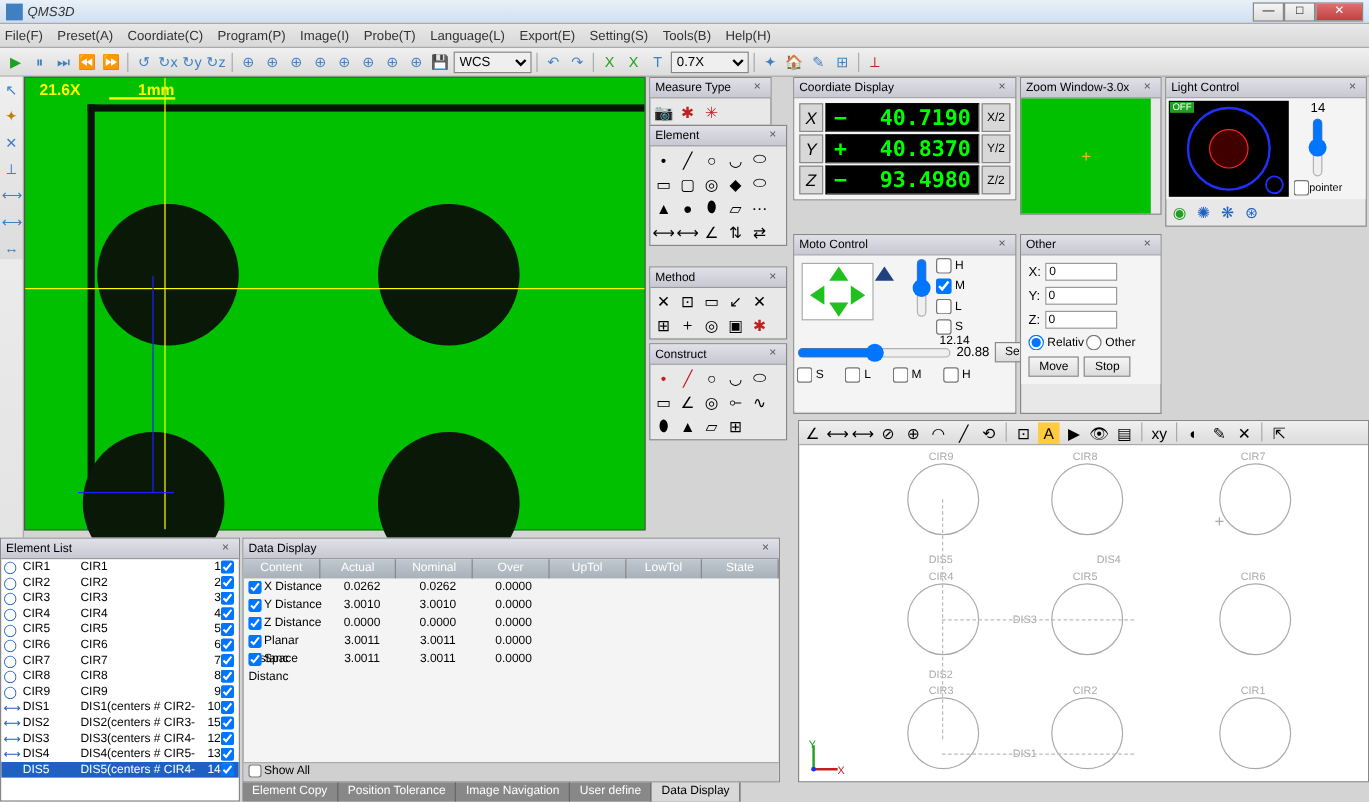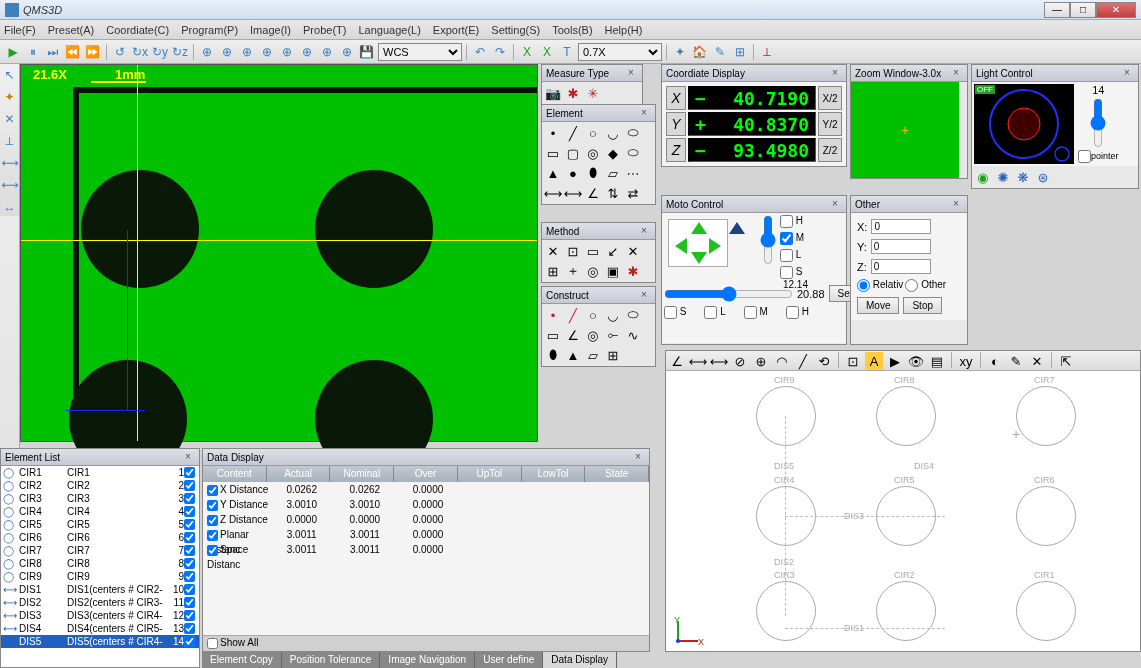--- a/index.html
+++ b/index.html
@@ -8,21 +8,21 @@
 .titlebar-icon { width: 14px; height: 14px; background: #4080c0; margin-right: 4px; }
 .titlebar-text { flex: 1; font-size: 11px; color: #333; font-style: italic; }
 .win-btns { display: flex; gap: 0; }
 .win-btn { width: 26px; height: 16px; border: 1px solid #888; background: linear-gradient(#f5f5f5,#ddd); font-size: 10px; text-align: center; line-height: 14px; cursor: pointer; }
 .win-btn.close { background: linear-gradient(#e07070,#c04040); color: #fff; width: 40px; }
 .menubar { background: linear-gradient(#e8e8e8,#d8d8d8); height: 20px; display: flex; align-items: center; padding: 0 4px; gap: 12px; font-size: 11px; color: #333; border-bottom: 1px solid #aaa; }
 .menubar span { cursor: pointer; }
 .toolbar { background: linear-gradient(#f0f0f0,#dcdcdc); height: 24px; display: flex; align-items: center; padding: 0 4px; gap: 2px; border-bottom: 1px solid #aaa; }
 .tb-btn { width: 18px; height: 18px; display: inline-flex; align-items: center; justify-content: center; cursor: pointer; font-size: 12px; color: #4080c0; }
 .tb-sep { width: 1px; height: 16px; background: #aaa; margin: 0 2px; }
-.tb-select { height: 18px; font-size: 11px; border: 1px solid #888; width: 84px; }
+.tb-select { height: 18px; font-size: 11px; border: 1px solid #888; width: 65px; }
 .left-tools { width: 20px; background: linear-gradient(#f0f0f0,#dcdcdc); border-right: 1px solid #aaa; display: flex; flex-direction: column; gap: 6px; padding-top: 4px; align-items: center; }
 .left-tool { width: 16px; height: 16px; cursor: pointer; font-size: 12px; color: #4080c0; text-align: center; }
 .video-view { width: 518px; height: 378px; background: #00c000; position: relative; border: 1px solid #555; }
 .video-overlay { position: absolute; top: 2px; left: 12px; color: #ffff00; font-size: 13px; font-weight: bold; }
 .scale-txt { position: absolute; top: 2px; left: 80px; color: #ffff00; font-size: 13px; font-weight: bold; margin-left: 14px; }
 .scale-bar { position: absolute; top: 16px; left: 70px; width: 55px; height: 2px; background: #ffff00; }
 .dark-circle { position: absolute; border-radius: 50%; background: #0a1808; }
 .crosshair-h { position: absolute; left: 0; right: 0; height: 1px; background: #ffff00; top: 175px; }
 .crosshair-v { position: absolute; top: 0; bottom: 0; width: 1px; background: #ffff00; left: 116px; }
 .frame-line { position: absolute; background: #041504; }
@@ -454,21 +454,21 @@
         <span class="list-icon" style="color:#2060c0">⟷</span>
         <span style="width:48px">DIS1</span>
         <span style="flex:1">DIS1(centers # CIR2-</span>
         <span style="width:14px;text-align:right">10</span>
         <input type="checkbox" class="chk" checked="" style="">
       </div>
       <div class="list-row">
         <span class="list-icon" style="color:#2060c0">⟷</span>
         <span style="width:48px">DIS2</span>
         <span style="flex:1">DIS2(centers # CIR3-</span>
-        <span style="width:14px;text-align:right">11</span>
+        <span style="width:14px;text-align:right">15</span>
         <input type="checkbox" class="chk" checked="" style="">
       </div>
       <div class="list-row">
         <span class="list-icon" style="color:#2060c0">⟷</span>
         <span style="width:48px">DIS3</span>
         <span style="flex:1">DIS3(centers # CIR4-</span>
         <span style="width:14px;text-align:right">12</span>
         <input type="checkbox" class="chk" checked="" style="">
       </div>
       <div class="list-row">

